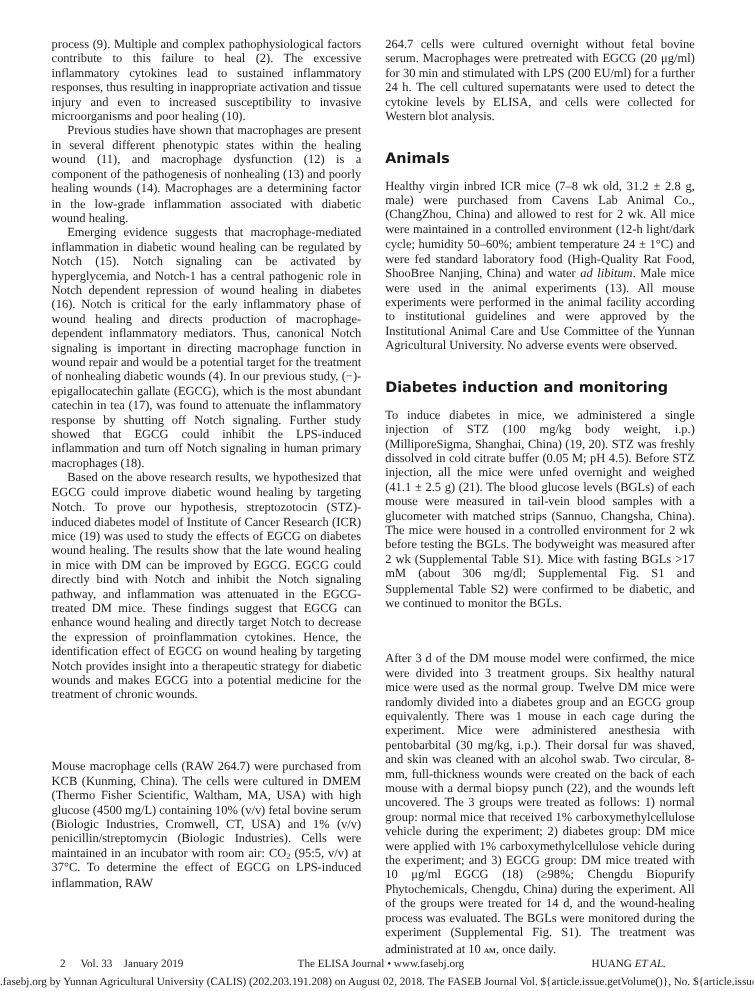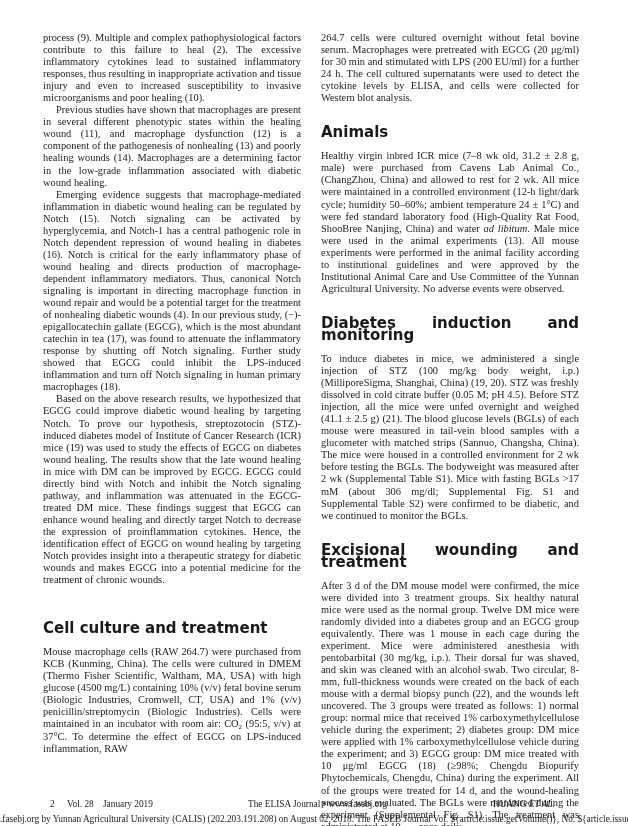--- a/index.html
+++ b/index.html
@@ -3,65 +3,63 @@
 <meta charset="utf-8">
 <style>
   html, body { margin: 0; padding: 0; background: #ffffff; }
   body { width: 628px; height: 826px; position: relative; overflow: hidden; color: #1a1a1a; }
   .col { position: absolute; top: 32px; width: 258px; font-family: "Liberation Serif", serif; font-size: 10.4px; line-height: 12.05px; text-align: justify; }
   .col-left { left: 43px; }
   .col-right { left: 321px; }
   p { margin: 0; }
   p.indent { text-indent: 13px; }
   .sec-title { font-family: "DejaVu Sans", sans-serif; font-weight: bold; font-size: 11.2px; letter-spacing: 0.1px; margin: 0; }
-  .sub-title { font-family: "DejaVu Sans", sans-serif; font-weight: bold; font-size: 15px; margin: 0; }
+  .sub-title { font-family: "DejaVu Sans", sans-serif; font-weight: bold; font-size: 12px; margin: 0; }
   .gap-s { height: 12px; }
   .gap-m { height: 22px; }
   .gap-l { height: 26px; }
   .footer { position: absolute; top: 799px; left: 0; width: 628px; font-family: "Liberation Serif", serif; font-size: 9.3px; color: #1a1a1a; }
   .footer span { position: absolute; white-space: nowrap; }
   .watermark { position: absolute; top: 814px; left: 0; width: 628px; white-space: nowrap; overflow: hidden; font-family: "Liberation Serif", serif; font-size: 9.3px; color: #1a1a1a; }
   .sc { font-variant: small-caps; font-size: 9px; font-weight: bold; }
   i { font-style: italic; }
   sub { font-size: 7px; vertical-align: -2px; line-height: 0; }
 </style>
 </head>
 <body>
 
 <div class="col col-left">
   <p>process (9). Multiple and complex pathophysiological factors contribute to this failure to heal (2). The excessive inflammatory cytokines lead to sustained inflammatory responses, thus resulting in inappropriate activation and tissue injury and even to increased susceptibility to invasive microorganisms and poor healing (10).</p>
   <p class="indent">Previous studies have shown that macrophages are present in several different phenotypic states within the healing wound (11), and macrophage dysfunction (12) is a component of the pathogenesis of nonhealing (13) and poorly healing wounds (14). Macrophages are a determining factor in the low-grade inflammation associated with diabetic wound healing.</p>
   <p class="indent">Emerging evidence suggests that macrophage-mediated inflammation in diabetic wound healing can be regulated by Notch (15). Notch signaling can be activated by hyperglycemia, and Notch-1 has a central pathogenic role in Notch dependent repression of wound healing in diabetes (16). Notch is critical for the early inflammatory phase of wound healing and directs production of macrophage-dependent inflammatory mediators. Thus, canonical Notch signaling is important in directing macrophage function in wound repair and would be a potential target for the treatment of nonhealing diabetic wounds (4). In our previous study, (−)-epigallocatechin gallate (EGCG), which is the most abundant catechin in tea (17), was found to attenuate the inflammatory response by shutting off Notch signaling. Further study showed that EGCG could inhibit the LPS-induced inflammation and turn off Notch signaling in human primary macrophages (18).</p>
   <p class="indent">Based on the above research results, we hypothesized that EGCG could improve diabetic wound healing by targeting Notch. To prove our hypothesis, streptozotocin (STZ)-induced diabetes model of Institute of Cancer Research (ICR) mice (19) was used to study the effects of EGCG on diabetes wound healing. The results show that the late wound healing in mice with DM can be improved by EGCG. EGCG could directly bind with Notch and inhibit the Notch signaling pathway, and inflammation was attenuated in the EGCG-treated DM mice. These findings suggest that EGCG can enhance wound healing and directly target Notch to decrease the expression of proinflammation cytokines. Hence, the identification effect of EGCG on wound healing by targeting Notch provides insight into a therapeutic strategy for diabetic wounds and makes EGCG into a potential medicine for the treatment of chronic wounds.</p>
   <div class="gap-l"></div>
   <div style="height:10px"></div>
-  <h3 class="sub-title">Cell culture and treatment</h3>
   <div class="gap-s"></div>
   <p><span>Mouse macrophage cells (RAW 264.7) were purchased from KCB (Kunming, China). The cells were cultured in DMEM (Thermo Fisher Scientific, Waltham, MA, USA) with high glucose (4500 mg/L) containing 10% (v/v) fetal bovine serum (Biologic Industries, Cromwell, CT, USA) and 1% (v/v) penicillin/streptomycin (Biologic Industries). Cells were maintained in an incubator with room air: CO</span><sub>2</sub><span> (95:5, v/v) at 37°C. To determine the effect of EGCG on LPS-induced inflammation, RAW</span></p>
 </div>
 
 <div class="col col-right">
   <p>264.7 cells were cultured overnight without fetal bovine serum. Macrophages were pretreated with EGCG (20 μg/ml) for 30 min and stimulated with LPS (200 EU/ml) for a further 24 h. The cell cultured supernatants were used to detect the cytokine levels by ELISA, and cells were collected for Western blot analysis.</p>
   <div class="gap-m"></div>
   <h3 class="sub-title">Animals</h3>
   <div class="gap-s"></div>
   <p><span>Healthy virgin inbred ICR mice (7–8 wk old, 31.2 ± 2.8 g, male) were purchased from Cavens Lab Animal Co., (ChangZhou, China) and allowed to rest for 2 wk. All mice were maintained in a controlled environment (12-h light/dark cycle; humidity 50–60%; ambient temperature 24 ± 1°C) and were fed standard laboratory food (High-Quality Rat Food, ShooBree Nanjing, China) and water </span><i>ad libitum</i><span>. Male mice were used in the animal experiments (13). All mouse experiments were performed in the animal facility according to institutional guidelines and were approved by the Institutional Animal Care and Use Committee of the Yunnan Agricultural University. No adverse events were observed.</span></p>
   <div class="gap-m"></div>
   <h3 class="sub-title">Diabetes induction and monitoring</h3>
   <div class="gap-s"></div>
   <p>To induce diabetes in mice, we administered a single injection of STZ (100 mg/kg body weight, i.p.) (MilliporeSigma, Shanghai, China) (19, 20). STZ was freshly dissolved in cold citrate buffer (0.05 M; pH 4.5). Before STZ injection, all the mice were unfed overnight and weighed (41.1 ± 2.5 g) (21). The blood glucose levels (BGLs) of each mouse were measured in tail-vein blood samples with a glucometer with matched strips (Sannuo, Changsha, China). The mice were housed in a controlled environment for 2 wk before testing the BGLs. The bodyweight was measured after 2 wk (Supplemental Table S1). Mice with fasting BGLs &gt;17 mM (about 306 mg/dl; Supplemental Fig. S1 and Supplemental Table S2) were confirmed to be diabetic, and we continued to monitor the BGLs.</p>
   <div class="gap-m"></div>
-  <h3 class="sub-title">Excisional wounding and treatment</h3>
   <div class="gap-s"></div>
   <p><span>After 3 d of the DM mouse model were confirmed, the mice were divided into 3 treatment groups. Six healthy natural mice were used as the normal group. Twelve DM mice were randomly divided into a diabetes group and an EGCG group equivalently. There was 1 mouse in each cage during the experiment. Mice were administered anesthesia with pentobarbital (30 mg/kg, i.p.). Their dorsal fur was shaved, and skin was cleaned with an alcohol swab. Two circular, 8-mm, full-thickness wounds were created on the back of each mouse with a dermal biopsy punch (22), and the wounds left uncovered. The 3 groups were treated as follows: 1) normal group: normal mice that received 1% carboxymethylcellulose vehicle during the experiment; 2) diabetes group: DM mice were applied with 1% carboxymethylcellulose vehicle during the experiment; and 3) EGCG group: DM mice treated with 10 μg/ml EGCG (18) (≥98%; Chengdu Biopurify Phytochemicals, Chengdu, China) during the experiment. All of the groups were treated for 14 d, and the wound-healing process was evaluated. The BGLs were monitored during the experiment (Supplemental Fig. S1). The treatment was administrated at 10 </span><span class="sc">am</span><span>, once daily.</span></p>
   <div class="gap-m"></div>
 
 </div>
 
 <div class="footer">
   <span style="left:50px">2</span>
-  <span style="left:67px">Vol. 28</span>
+  <span style="left:67px">Vol. 33</span>
   <span style="left:103px">January 2019</span>
   <span style="left:248px">The ELISA Journal • www.fasebj.org</span>
   <span style="left:493px"><span style="position:static">HUANG </span><i style="position:static">ET AL.</i></span>
 </div>
 
 <div class="watermark">.fasebj.org by Yunnan Agricultural University (CALIS) (202.203.191.208) on August 02, 2018. The FASEB Journal Vol. ${article.issue.getVolume()}, No. ${article.issue.getIssueNumber()}</div>
 
 </body></html>

